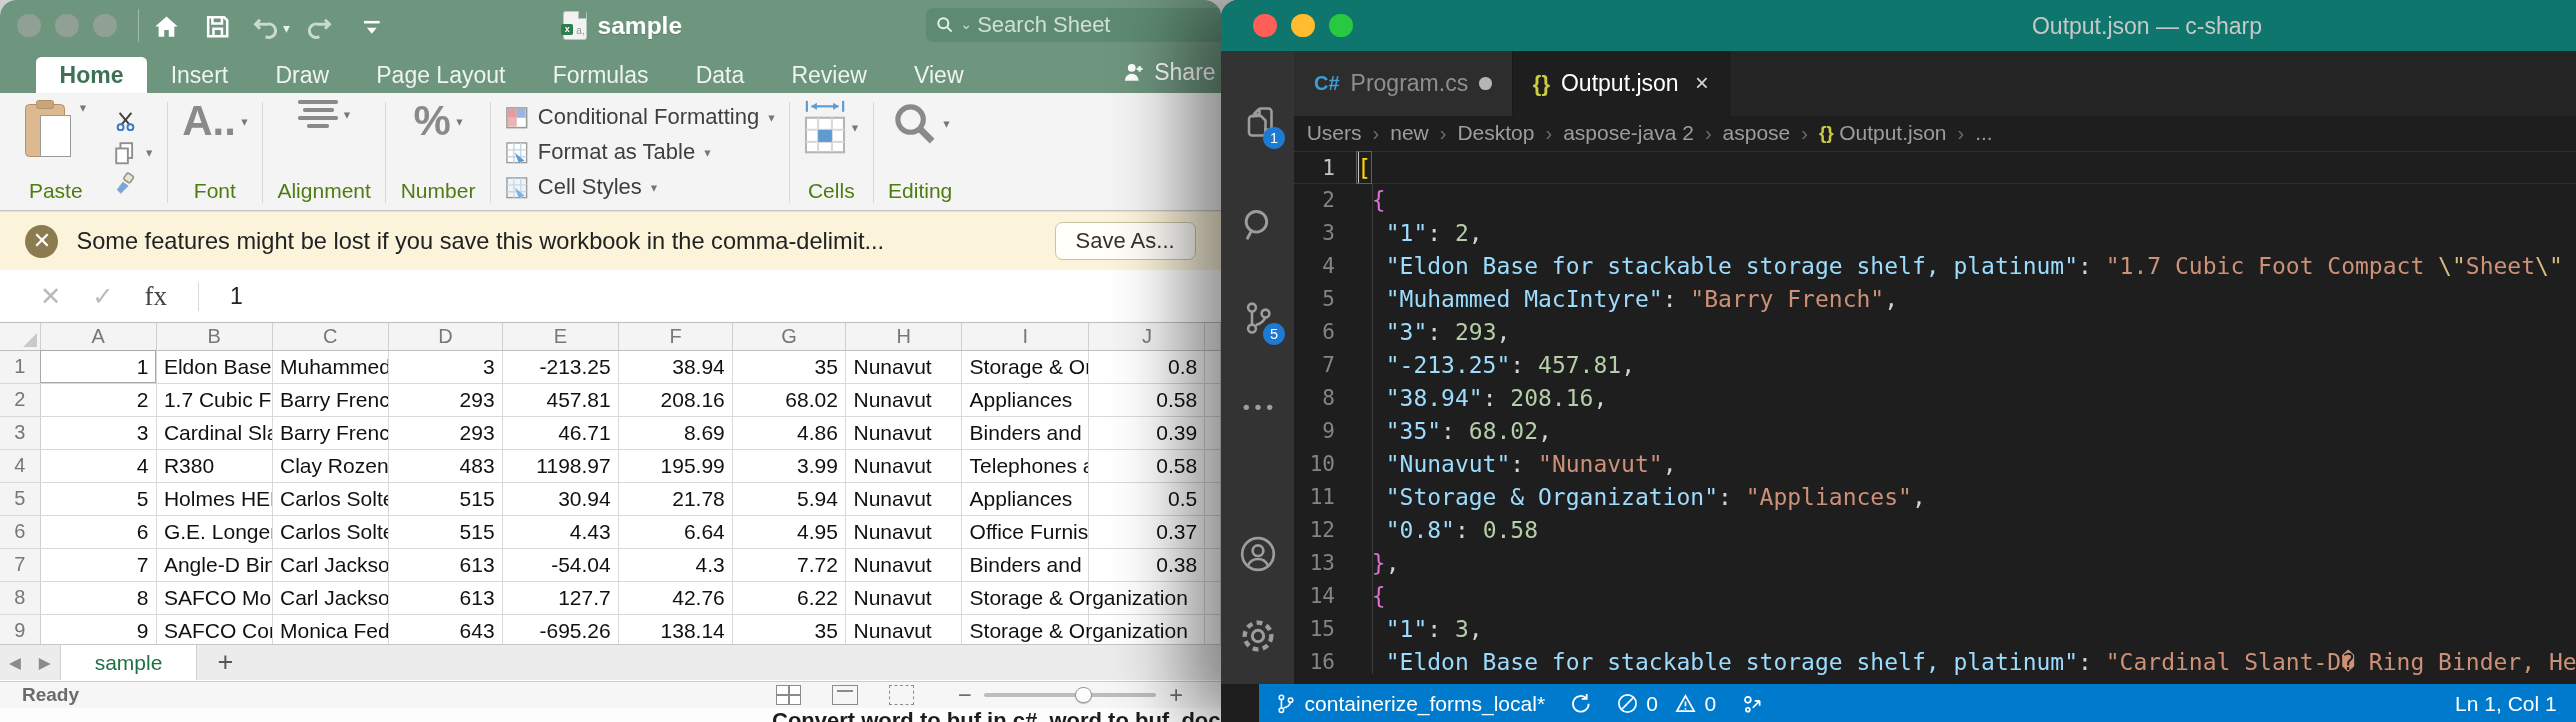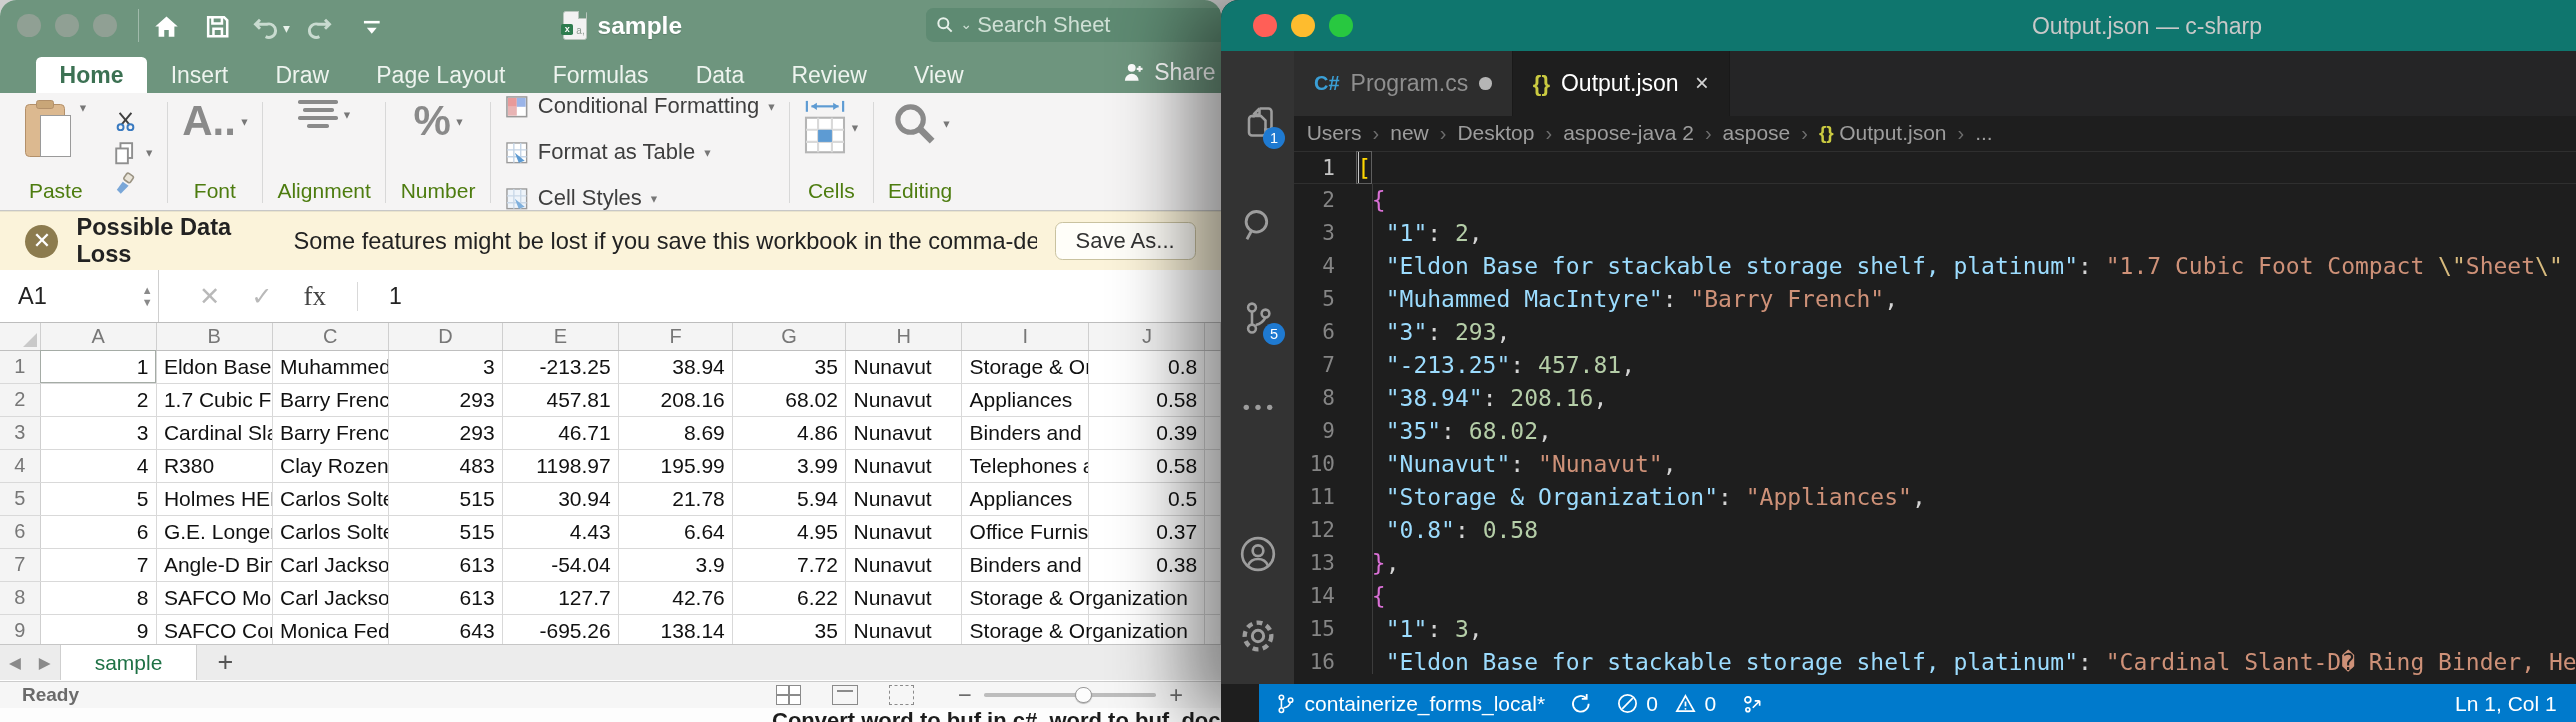--- a/index.html
+++ b/index.html
@@ -286,21 +286,21 @@
     <div class="rdiv"></div>
     <div class="rgroup">
       <div class="ricon-row">
           <span class="bigglyph">%</span>
           <span class="gcaret">▾</span>
         </div>
       <div class="rlabel">Number</div>
     </div>
 
     <div class="rdiv"></div>
-    <div class="stackcol" style="gap:20px">
+    <div class="stackcol" style="gap:9px">
       <div class="stackrow">
         <svg width="23.6" height="23.6" viewBox="0 0 24 24">
             <rect x="2" y="2" width="20" height="20" fill="#fff" stroke="#9a9a9a" stroke-width="1.6"></rect>
             <rect x="3" y="3" width="9" height="9" fill="#e89a9a"></rect>
             <rect x="3" y="12" width="9" height="9" fill="#e8b4b4"></rect>
             <rect x="12" y="3" width="9" height="9" fill="#9ab4e8"></rect>
           </svg>
         <span>Conditional Formatting</span>
         <span class="gcaret">▾</span>
       </div>
@@ -354,33 +354,25 @@
             <line x1="15" y1="15" x2="21" y2="21" stroke="#8a8a8a" stroke-width="3.4"></line>
           </svg>
         <span class="gcaret">▾</span>
       </div>
       <div class="rlabel">Editing</div>
     </div>
   </div>
 
   <div class="x-warning">
     <div class="warn-icon">✕</div>
-    <span class="warn-title">Possible Data Loss</span>
     <span class="warn-msg">Some features might be lost if you save this workbook in the comma-delimit...</span>
     <button class="warn-btn">Save As...</button>
   </div>
 
   <div class="x-formula">
-    <div class="name-box">
-      <span>A1</span>
-      <div class="spinners">
-          <span>▲</span>
-          <span>▼</span>
-        </div>
-    </div>
     <div class="fx-btns">
       <span>✕</span>
       <span>✓</span>
       <span class="fx-label">fx</span>
       <div class="fbar-div"></div>
       <span class="formula-value">1</span>
     </div>
   </div>
 
   <div class="x-grid">
@@ -500,21 +492,21 @@
             <td class="num">0.37</td>
             <td></td>
           </tr>
           <tr>
             <td class="rowhdr">7</td>
             <td class="num">7</td>
             <td class="txt">Angle-D Bind</td>
             <td class="txt">Carl Jackson</td>
             <td class="num">613</td>
             <td class="num">-54.04</td>
-            <td class="num">3.9</td>
+            <td class="num">4.3</td>
             <td class="num">7.72</td>
             <td class="txt">Nunavut</td>
             <td class="txt">Binders and</td>
             <td class="num">0.38</td>
             <td></td>
           </tr>
           <tr>
             <td class="rowhdr">8</td>
             <td class="num">8</td>
             <td class="txt">SAFCO Mobil</td>

